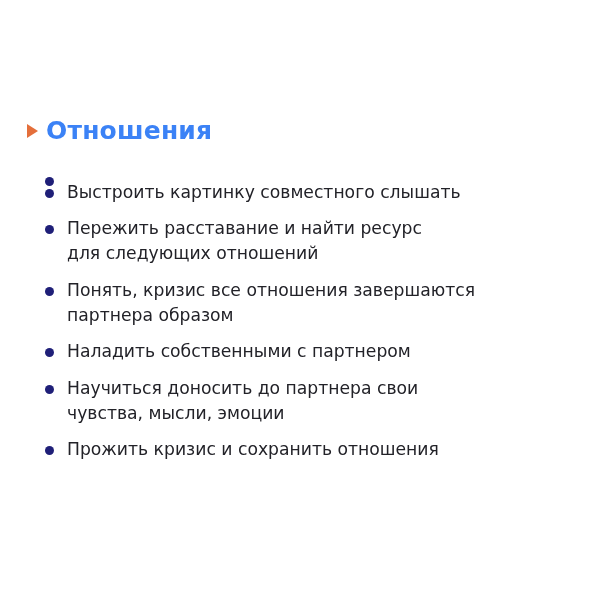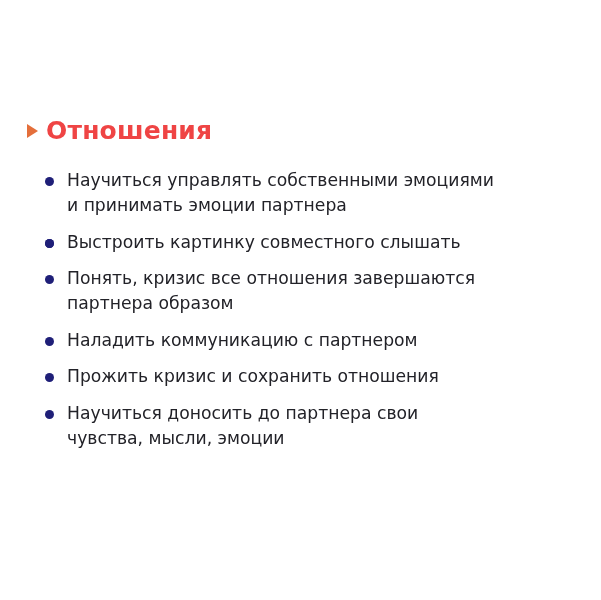--- a/index.html
+++ b/index.html
@@ -6,34 +6,34 @@
     body {
       width: 601px; height: 600px; background: #ffffff;
       position: relative; overflow: hidden;
       font-family: "DejaVu Sans", sans-serif;
     }
     .title-row { position: absolute; left: 27px; top: 116px; display: flex; align-items: center; }
     .triangle {
       width: 0; height: 0; border-top: 7px solid transparent; border-bottom: 7px solid transparent;
       border-left: 11px solid #e46f3b; margin-right: 8px;
     }
-    .title { font-family: "DejaVu Sans", sans-serif; font-weight: bold; font-size: 25px; color: #ef4444; letter-spacing: 0.2px; }
+    .title { font-family: "DejaVu Sans", sans-serif; font-weight: bold; font-size: 25px; color: #3b82f6; letter-spacing: 0.2px; }
     ul.items { position: absolute; left: 44px; top: 168px; margin: 0; padding: 0; list-style: none; width: 540px; }
     li.item { position: relative; padding-left: 23px; font-size: 17.2px; line-height: 25px; color: #222228; margin-bottom: 11.5px; }
     li.item .dot { position: absolute; left: 1px; top: 9px; width: 9px; height: 9px; border-radius: 50%; background: #1f1f78; }
   </style>
 </head>
 <body>
 
 <div class="title-row">
   <span class="triangle"></span>
   <span class="title">Отношения</span>
 </div>
 
 <ul class="items">
-  <li class="item"><span class="dot"></span><span>Научиться управлять собственными эмоциями</span><br><span>и принимать эмоции партнера</span></li>
   <li class="item"><span class="dot"></span></li>
   <li class="item"><span class="dot"></span><span>Выстроить картинку совместного слышать</span></li>
+  <li class="item"><span class="dot"></span><span>Пережить расставание и найти ресурс</span><br><span>для следующих отношений</span></li>
   <li class="item"><span class="dot"></span><span>Понять, кризис все отношения завершаются</span><br><span>партнера образом</span></li>
-  <li class="item"><span class="dot"></span><span>Наладить коммуникацию с партнером</span></li>
+  <li class="item"><span class="dot"></span><span>Наладить собственными с партнером</span></li>
+  <li class="item"><span class="dot"></span><span>Научиться доносить до партнера свои</span><br><span>чувства, мысли, эмоции</span></li>
   <li class="item"><span class="dot"></span><span>Прожить кризис и сохранить отношения</span></li>
-  <li class="item"><span class="dot"></span><span>Научиться доносить до партнера свои</span><br><span>чувства, мысли, эмоции</span></li>
 </ul>
 
 </body></html>

